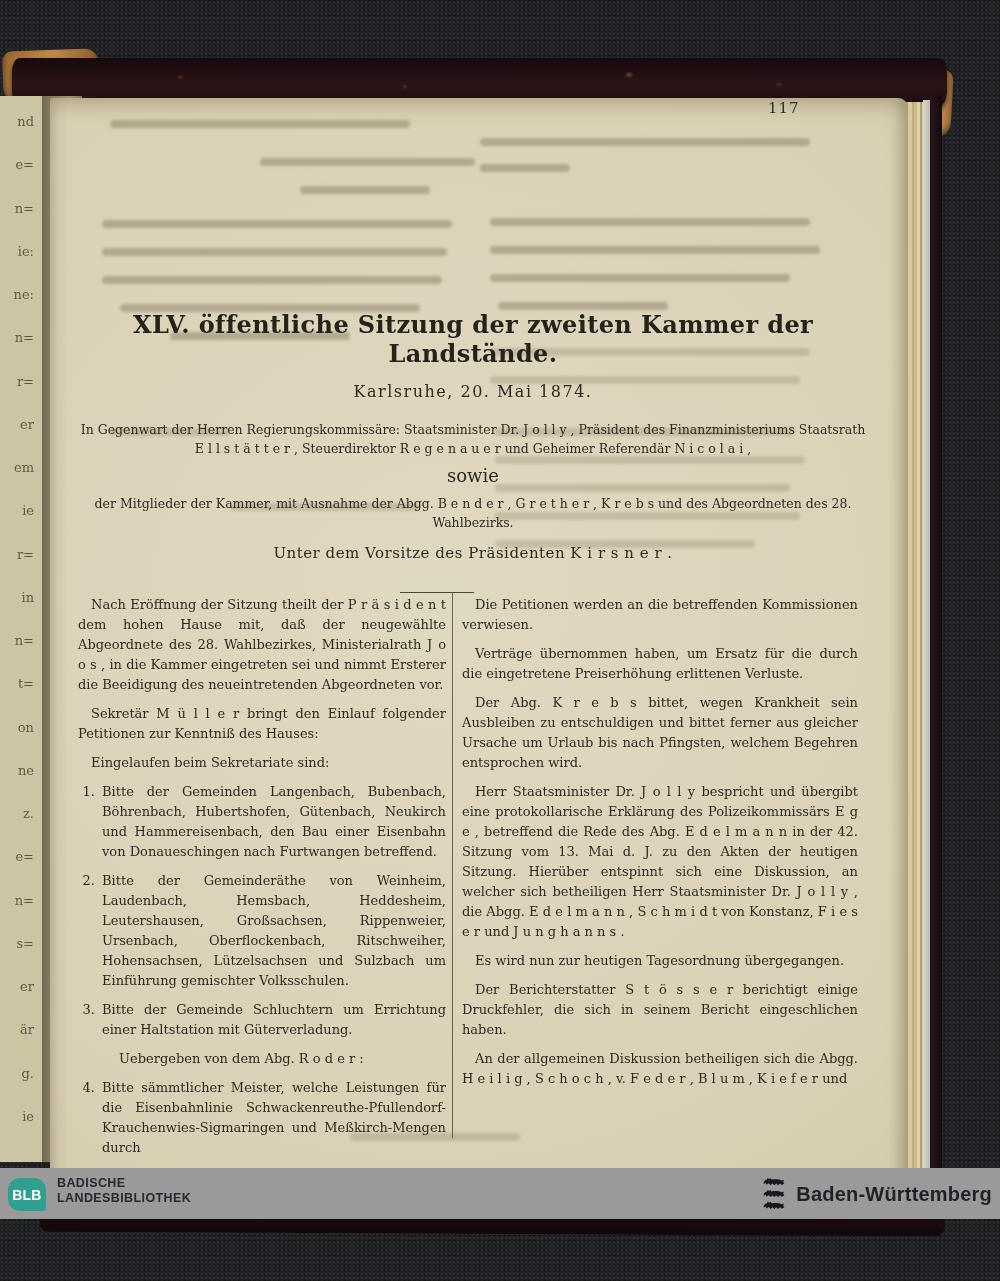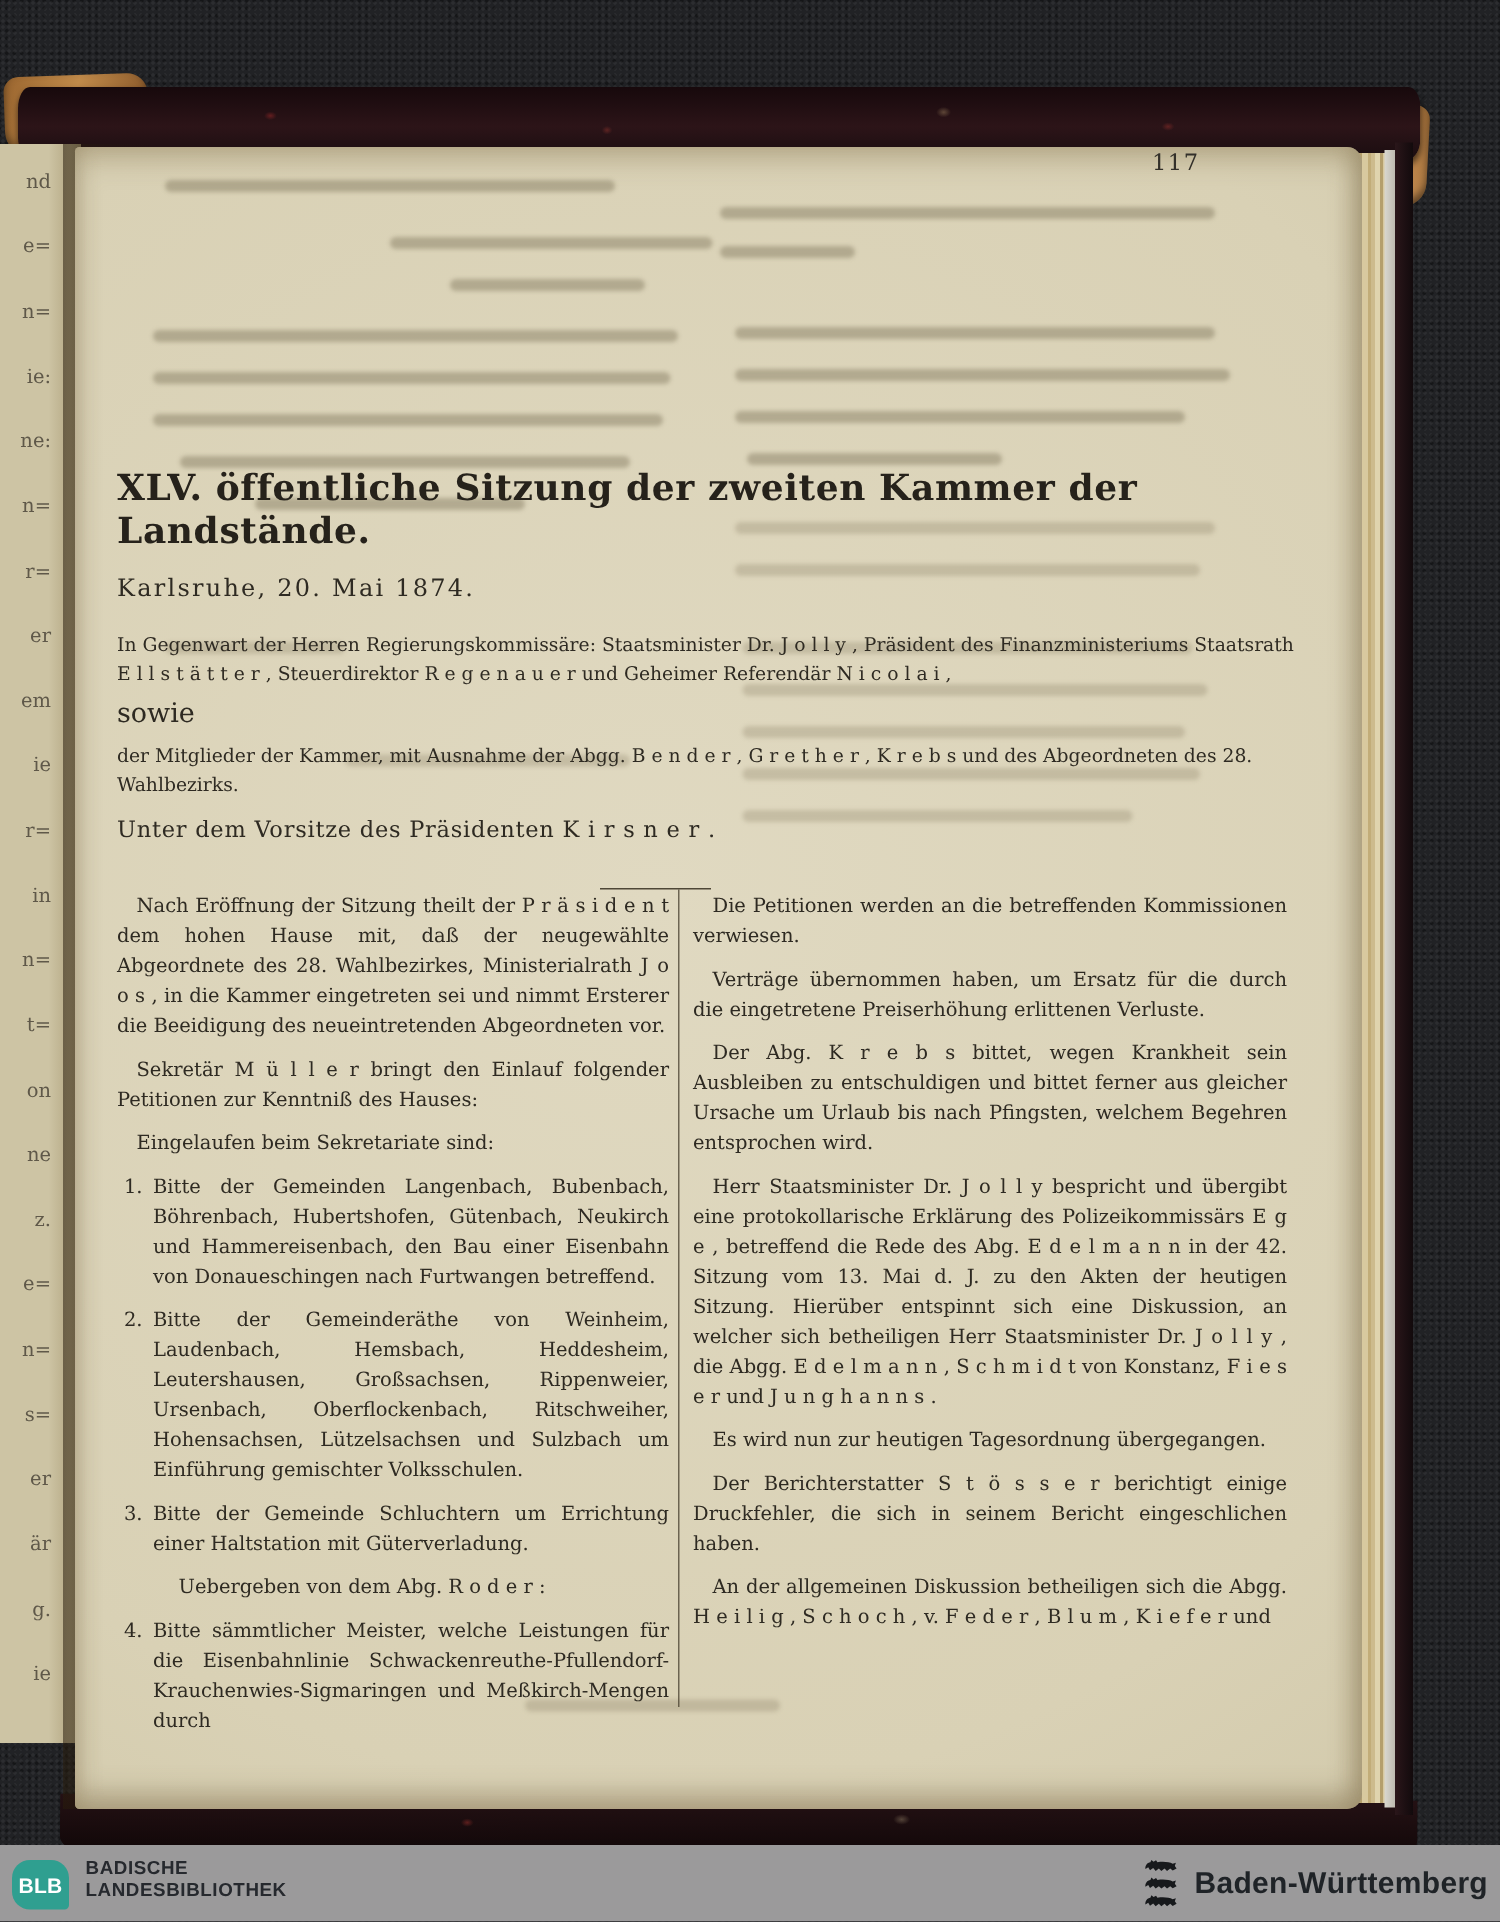--- a/index.html
+++ b/index.html
@@ -64,20 +64,21 @@
   }
   .page-stack-right{
     left:886px;top:102px;width:38px;height:1100px;
     background:repeating-linear-gradient(90deg,
       #cdbb8d 0 3px,#e0d4ae 3px 6px,#b49f6c 6px 8px,#d8c99f 8px 12px,#c2ad79 12px 14px);
   }
   
   .facing-strip{
     left:0;top:96px;width:54px;height:1066px;
     background:linear-gradient(90deg,#cdc4a4 0 60%,#b7ab87 85%,#8d8060);
+    padding-left:28px;
   }
   .fragments{
     position:absolute;left:0;top:18px;width:34px;height:1010px;
     display:flex;flex-direction:column;justify-content:space-between;
     align-items:flex-end;
     font-size:13px;color:#4c463a;opacity:.85;
   }
   .gutter-shadow{
     left:42px;top:96px;width:60px;height:1110px;
     background:linear-gradient(90deg,rgba(40,28,12,.55),rgba(40,28,12,.18) 45%,rgba(40,28,12,0));
@@ -94,21 +95,21 @@
   }
   .page-number{
     position:absolute;left:718px;top:1px;width:80px;
     font-size:15px;letter-spacing:1px;color:#33302a;
   }
   
   .bl{position:absolute;height:8px;border-radius:4px;
       background:rgba(122,112,86,.42);filter:blur(1.4px);}
   .bl.lite{background:rgba(122,112,86,.26);}
   
-  .front-matter{position:absolute;left:28px;top:212px;width:790px;text-align:left;}
+  .front-matter{position:absolute;left:28px;top:212px;width:790px;text-align:center;}
   .session-heading{
     font-size:24px;font-weight:bold;letter-spacing:.4px;color:#26221b;
     margin:0 0 14px 0;
   }
   .dateline{font-size:16px;letter-spacing:1.5px;margin-bottom:19px;}
   .att{font-size:12.5px;line-height:19px;}
   .att2{margin-bottom:7px;}
   .sowie{font-size:18px;margin-bottom:8px;}
   .att3{margin-bottom:12px;}
   .chair{font-size:15px;letter-spacing:.5px;margin-top:6px;}
@@ -118,21 +119,21 @@
   .col p{margin:0 0 9px 0;text-indent:13px;}
   .col-left{left:28px;width:368px;}
   .col-right{left:412px;width:396px;}
   .col-rule{position:absolute;left:402px;top:495px;width:1px;height:545px;background:rgba(70,62,45,.75);}
   .pet{display:flex;margin:0 0 9px 0;}
   .pet .num{width:17px;flex:none;text-align:right;margin-right:7px;}
   .pet .txt{flex:1;text-align:justify;}
   .handover{margin:0 0 5px 0;padding-left:28px;}
   
   .footer-bar{
-    left:0;top:1230px;width:1000px;height:51px;background:#9b9a9b;
+    left:0;top:1168px;width:1000px;height:51px;background:#9b9a9b;
     font-family:"Liberation Sans", sans-serif;
   }
   .blb-badge{
     position:absolute;left:8px;top:10px;width:38px;height:33px;
     background:#2f9f90;border-radius:12px 12px 3px 12px;
     display:flex;align-items:center;justify-content:center;
     color:#ffffff;font-weight:bold;font-size:14px;letter-spacing:.2px;
   }
   .blb-name{
     position:absolute;left:57px;top:8px;color:#26292e;

